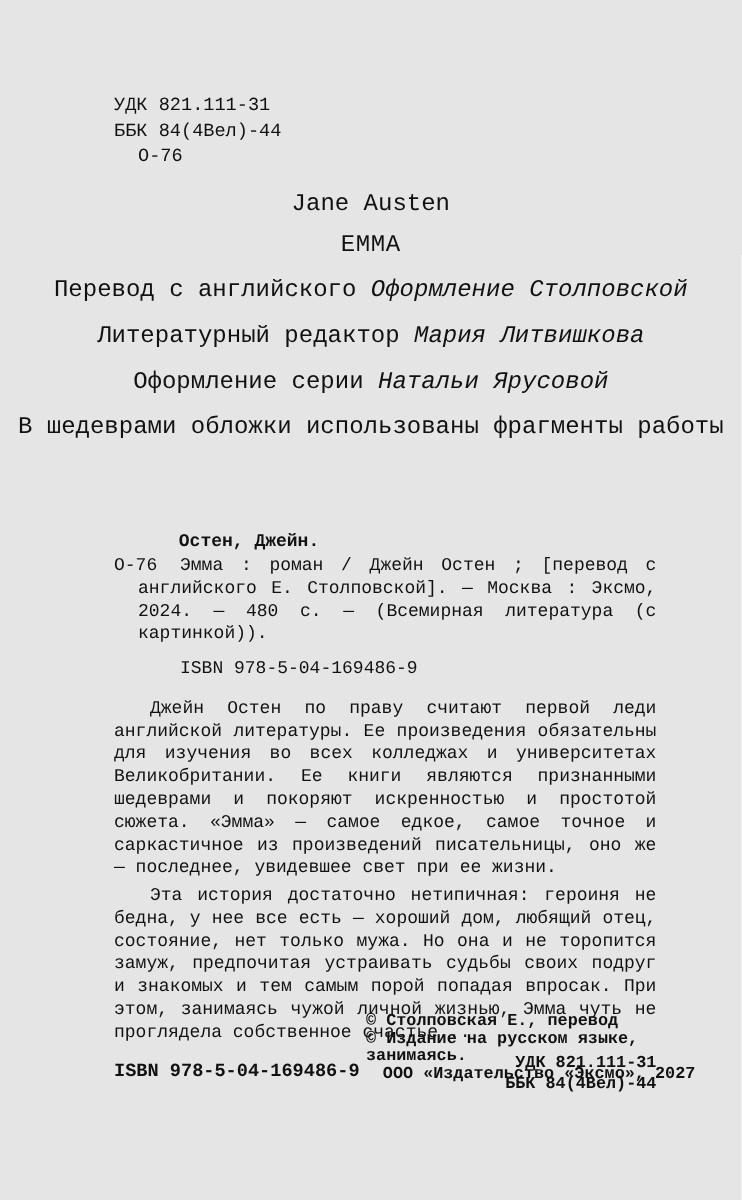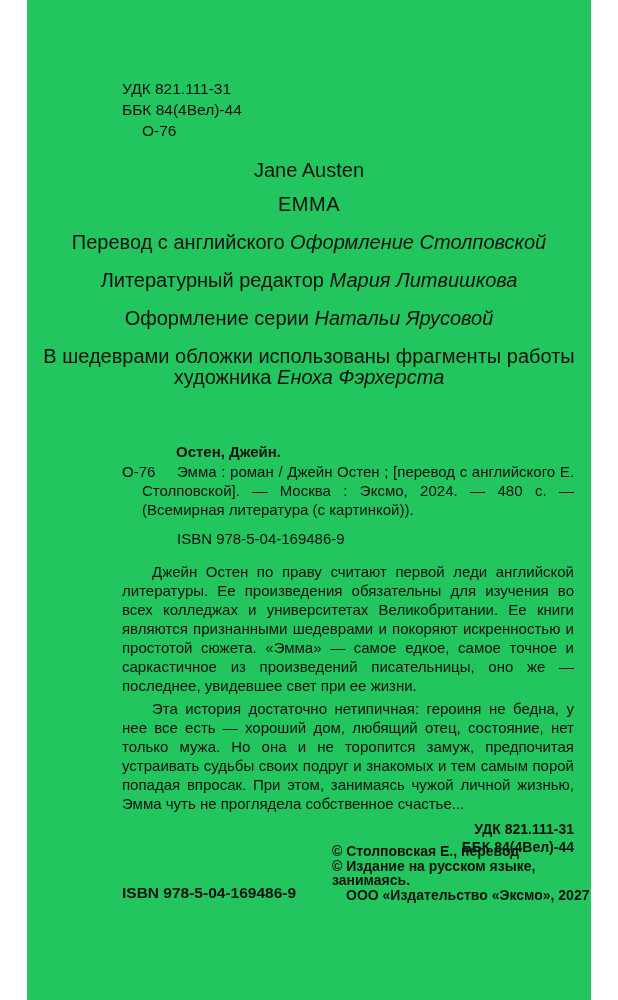--- a/index.html
+++ b/index.html
@@ -1,22 +1,22 @@
 <!DOCTYPE html>
 <html><head>
 <meta charset="utf-8">
 <style>
   * { margin: 0; padding: 0; box-sizing: border-box; }
   html, body { background: #ffffff; }
   .page {
     position: relative;
-    width: 564px;
+    width: 618px;
     height: 1000px;
-    background: #22c55e;
-    font-family: Liberation Sans, sans-serif;
+    background: #e5e5e5;
+    font-family: Liberation Mono, monospace;
     color: #111111;
     margin: 0 auto;
     overflow: hidden;
   }
   .it { font-style: italic; }
 
   .id-block {
     position: absolute;
     left: 95px;
     top: 78px;
@@ -97,21 +97,20 @@
     <div class="t-book">EMMA</div>
 
     <div class="credit"><span>Перевод с английского </span><span class="it">Оформление Столповской</span></div>
 
     <div class="credit"><span>Литературный редактор </span><span class="it">Мария Литвишкова</span></div>
 
     <div class="credit"><span>Оформление серии </span><span class="it">Натальи Ярусовой</span></div>
 
     <div class="cover-block">
       <div>В шедеврами обложки использованы фрагменты работы</div>
-      <div><span>художника </span><span class="it">Еноха Фэрхерста</span></div>
     </div>
   </div>
 
   <div class="catalog">
     <div class="catalog-author">Остен, Джейн.</div>
     <div class="catalog-entry">
       <span class="catalog-code">О-76</span>
       <span>Эмма : роман / Джейн Остен ; [перевод с английского Е. Столповской]. — Москва : Эксмо, 2024. — 480 с. — (Всемирная литература (с картинкой)).</span>
     </div>
     <div class="catalog-isbn">ISBN 978-5-04-169486-9</div>

